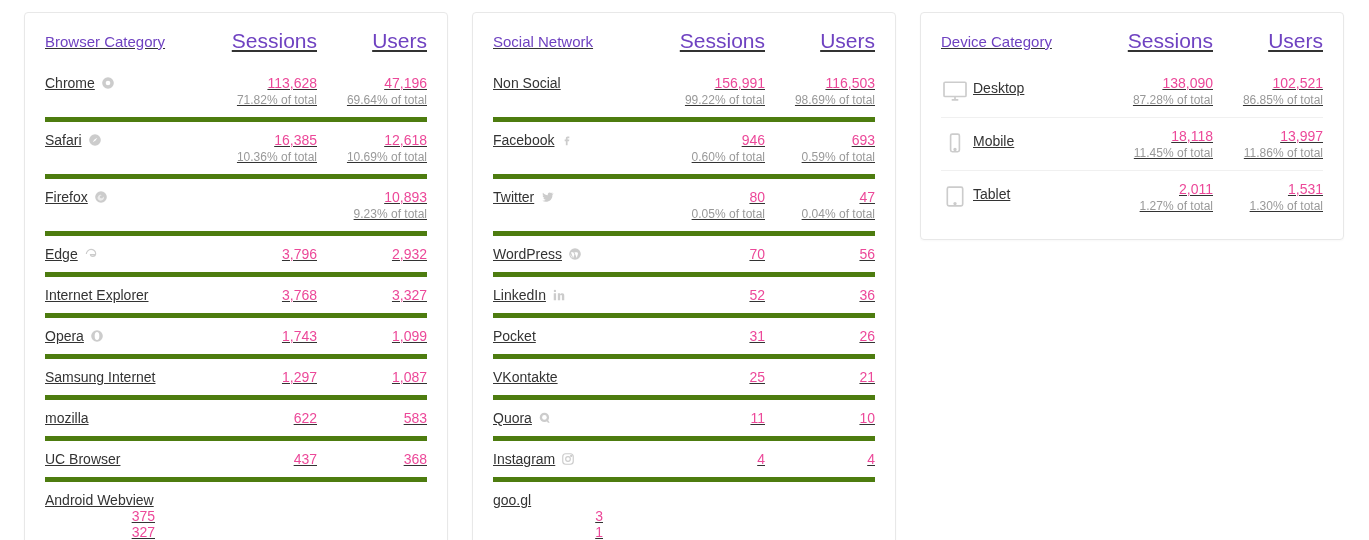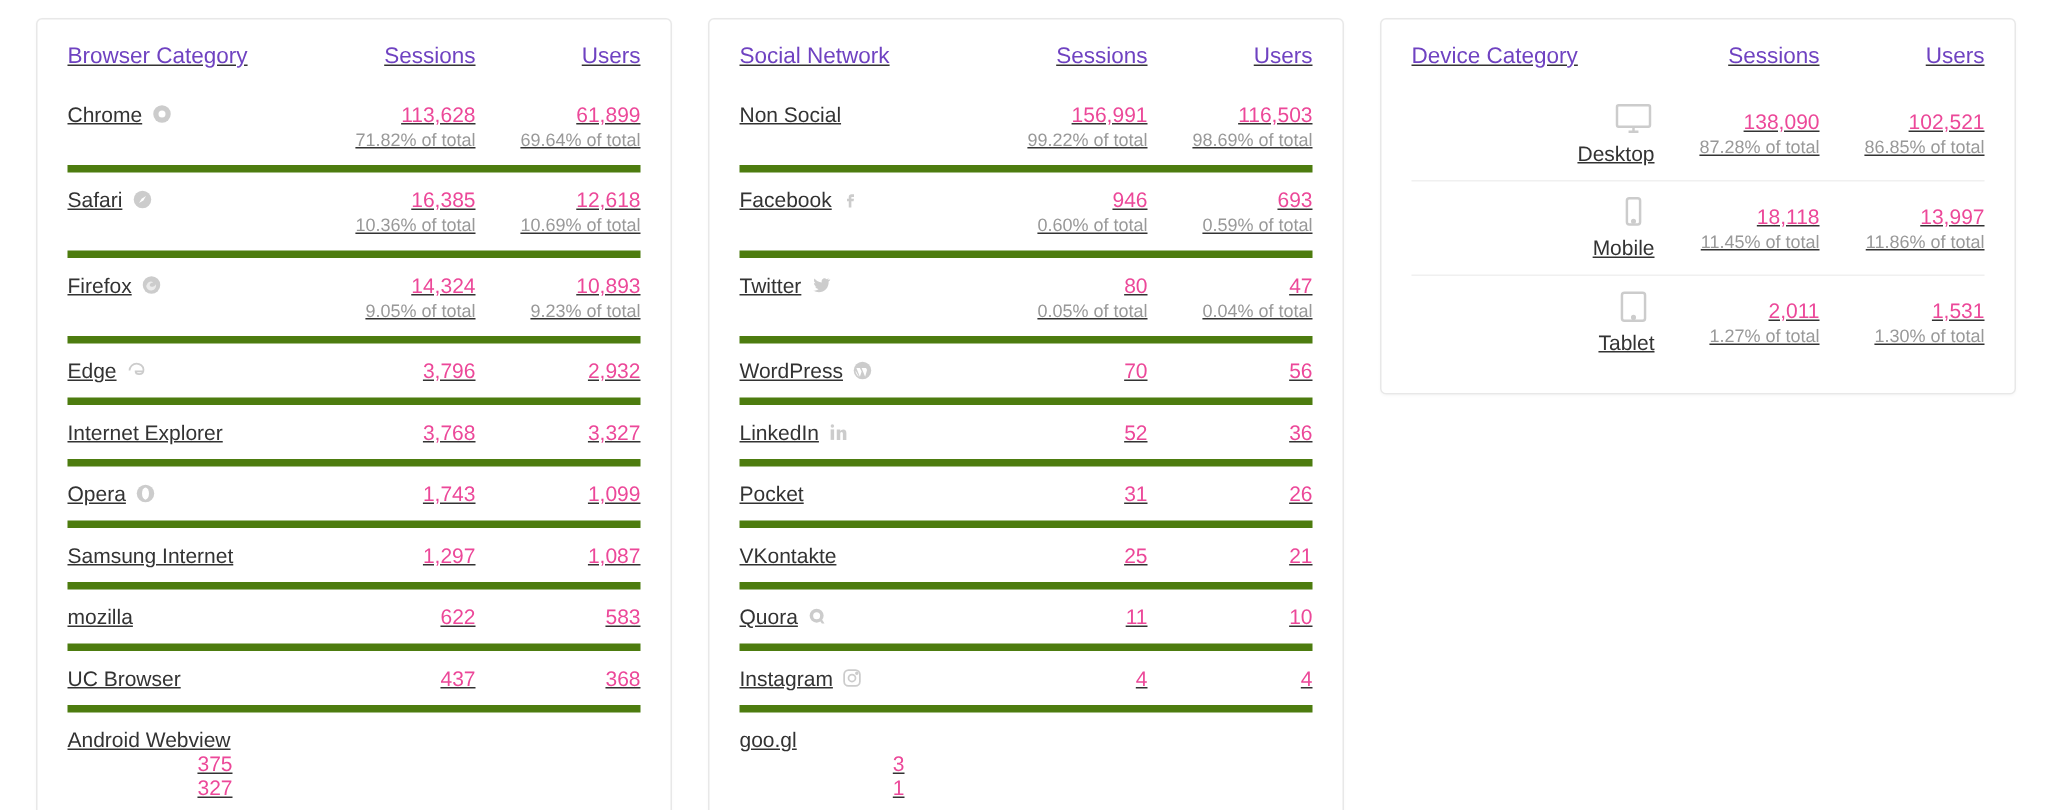--- a/index.html
+++ b/index.html
@@ -4,32 +4,32 @@
 <style>
   * { box-sizing: border-box; margin: 0; padding: 0; }
   body { font-family: "Segoe UI", Tahoma, sans-serif; background: #fff; padding: 12px 24px; color: #333; font-size: 14px; }
   .container { display: flex; gap: 24px; align-items: flex-start; text-decoration: underline; }
   .card { border: 1px solid #e8e8e8; border-radius: 4px; box-shadow: 0 1px 2px rgba(0,0,0,0.03); padding: 16px 20px; flex: 0 0 auto; }
   .card.w1 { width: 424px; }
   .card.w2 { width: 424px; }
   .card.w3 { width: 424px; }
   .header-row { display: flex; align-items: center; padding-bottom: 12px; }
   .header-row .col-cat { flex: 1; color: #6f42c1; font-size: 15px; }
-  .header-row .col-num { width: 110px; text-align: right; color: #6f42c1; font-size: 15px; }
+  .header-row .col-num { width: 110px; text-align: right; color: #6f42c1; font-size: 21px; }
   .data-row { display: flex; align-items: flex-start; padding: 10px 0; border-bottom: 5px solid #4d7c0f; }
   .data-row:last-child { border-bottom: none; flex-direction: column; }
   .data-row .col-cat { flex: 1; color: #333; display: flex; align-items: center; gap: 6px; }
   .data-row .col-num { width: 110px; text-align: right; }
   .val { color: #ec4899; }
   .sub { color: #999; font-size: 12px; margin-top: 2px; }
   .icon { width: 14px; height: 14px; display: inline-block; color: #ccc; }
   .icon svg { width: 100%; height: 100%; display: block; }
   .device-row { display: flex; align-items: center; padding: 10px 0; border-bottom: 1px solid #f0f0f0; }
   .device-row:last-child { border-bottom: none; }
-  .device-cat { flex: 1; display: flex; flex-direction: column; align-items: flex-end; gap: 4px; color: #333; }
+  .device-cat { flex: 1; display: flex; flex-direction: row; align-items: flex-start; gap: 4px; color: #333; }
   .device-cat .device-icon { width: 28px; height: 22px; color: #ccc; }
   .device-cat .device-icon svg { width: 100%; height: 100%; display: block; }
   .device-num { width: 110px; text-align: right; }
 </style>
 </head>
 <body>
 
 <div class="container">
 
   <div class="card w1">
@@ -47,21 +47,21 @@
                 <circle cx="12" cy="12" r="10"></circle>
                 <circle cx="12" cy="12" r="4" fill="#fff"></circle>
               </svg>
             </span>
           </div>
           <div class="col-num">
             <div class="val">113,628</div>
             <div class="sub">71.82% of total</div>
           </div>
           <div class="col-num">
-            <div class="val">61,899</div>
+            <div class="val">47,196</div>
             <div class="sub">69.64% of total</div>
           </div>
         </div>
         <div class="data-row">
           <div class="col-cat">
             <span>Safari</span>
             <span class="icon">
               <svg viewBox="0 0 24 24" fill="currentColor">
                 <circle cx="12" cy="12" r="10"></circle>
                 <path d="M8 16l3-5 5-3-3 5z" fill="#fff"></path>
@@ -79,24 +79,20 @@
         </div>
         <div class="data-row">
           <div class="col-cat">
             <span>Firefox</span>
             <span class="icon">
               <svg viewBox="0 0 24 24" fill="currentColor">
                 <circle cx="12" cy="12" r="10"></circle>
                 <path d="M6 14c1 3 4 5 7 4 3-1 5-4 4-7-1 2-3 3-5 3-1 0-2-1-2-2 0-2 2-3 4-3-2-2-6-1-7 2-1 1-1 2-1 3z" fill="#fff" opacity="0.6"></path>
               </svg>
             </span>
-          </div>
-          <div class="col-num">
-            <div class="val">14,324</div>
-            <div class="sub">9.05% of total</div>
           </div>
           <div class="col-num">
             <div class="val">10,893</div>
             <div class="sub">9.23% of total</div>
           </div>
         </div>
         <div class="data-row">
           <div class="col-cat">
             <span>Edge</span>
             <span class="icon">

